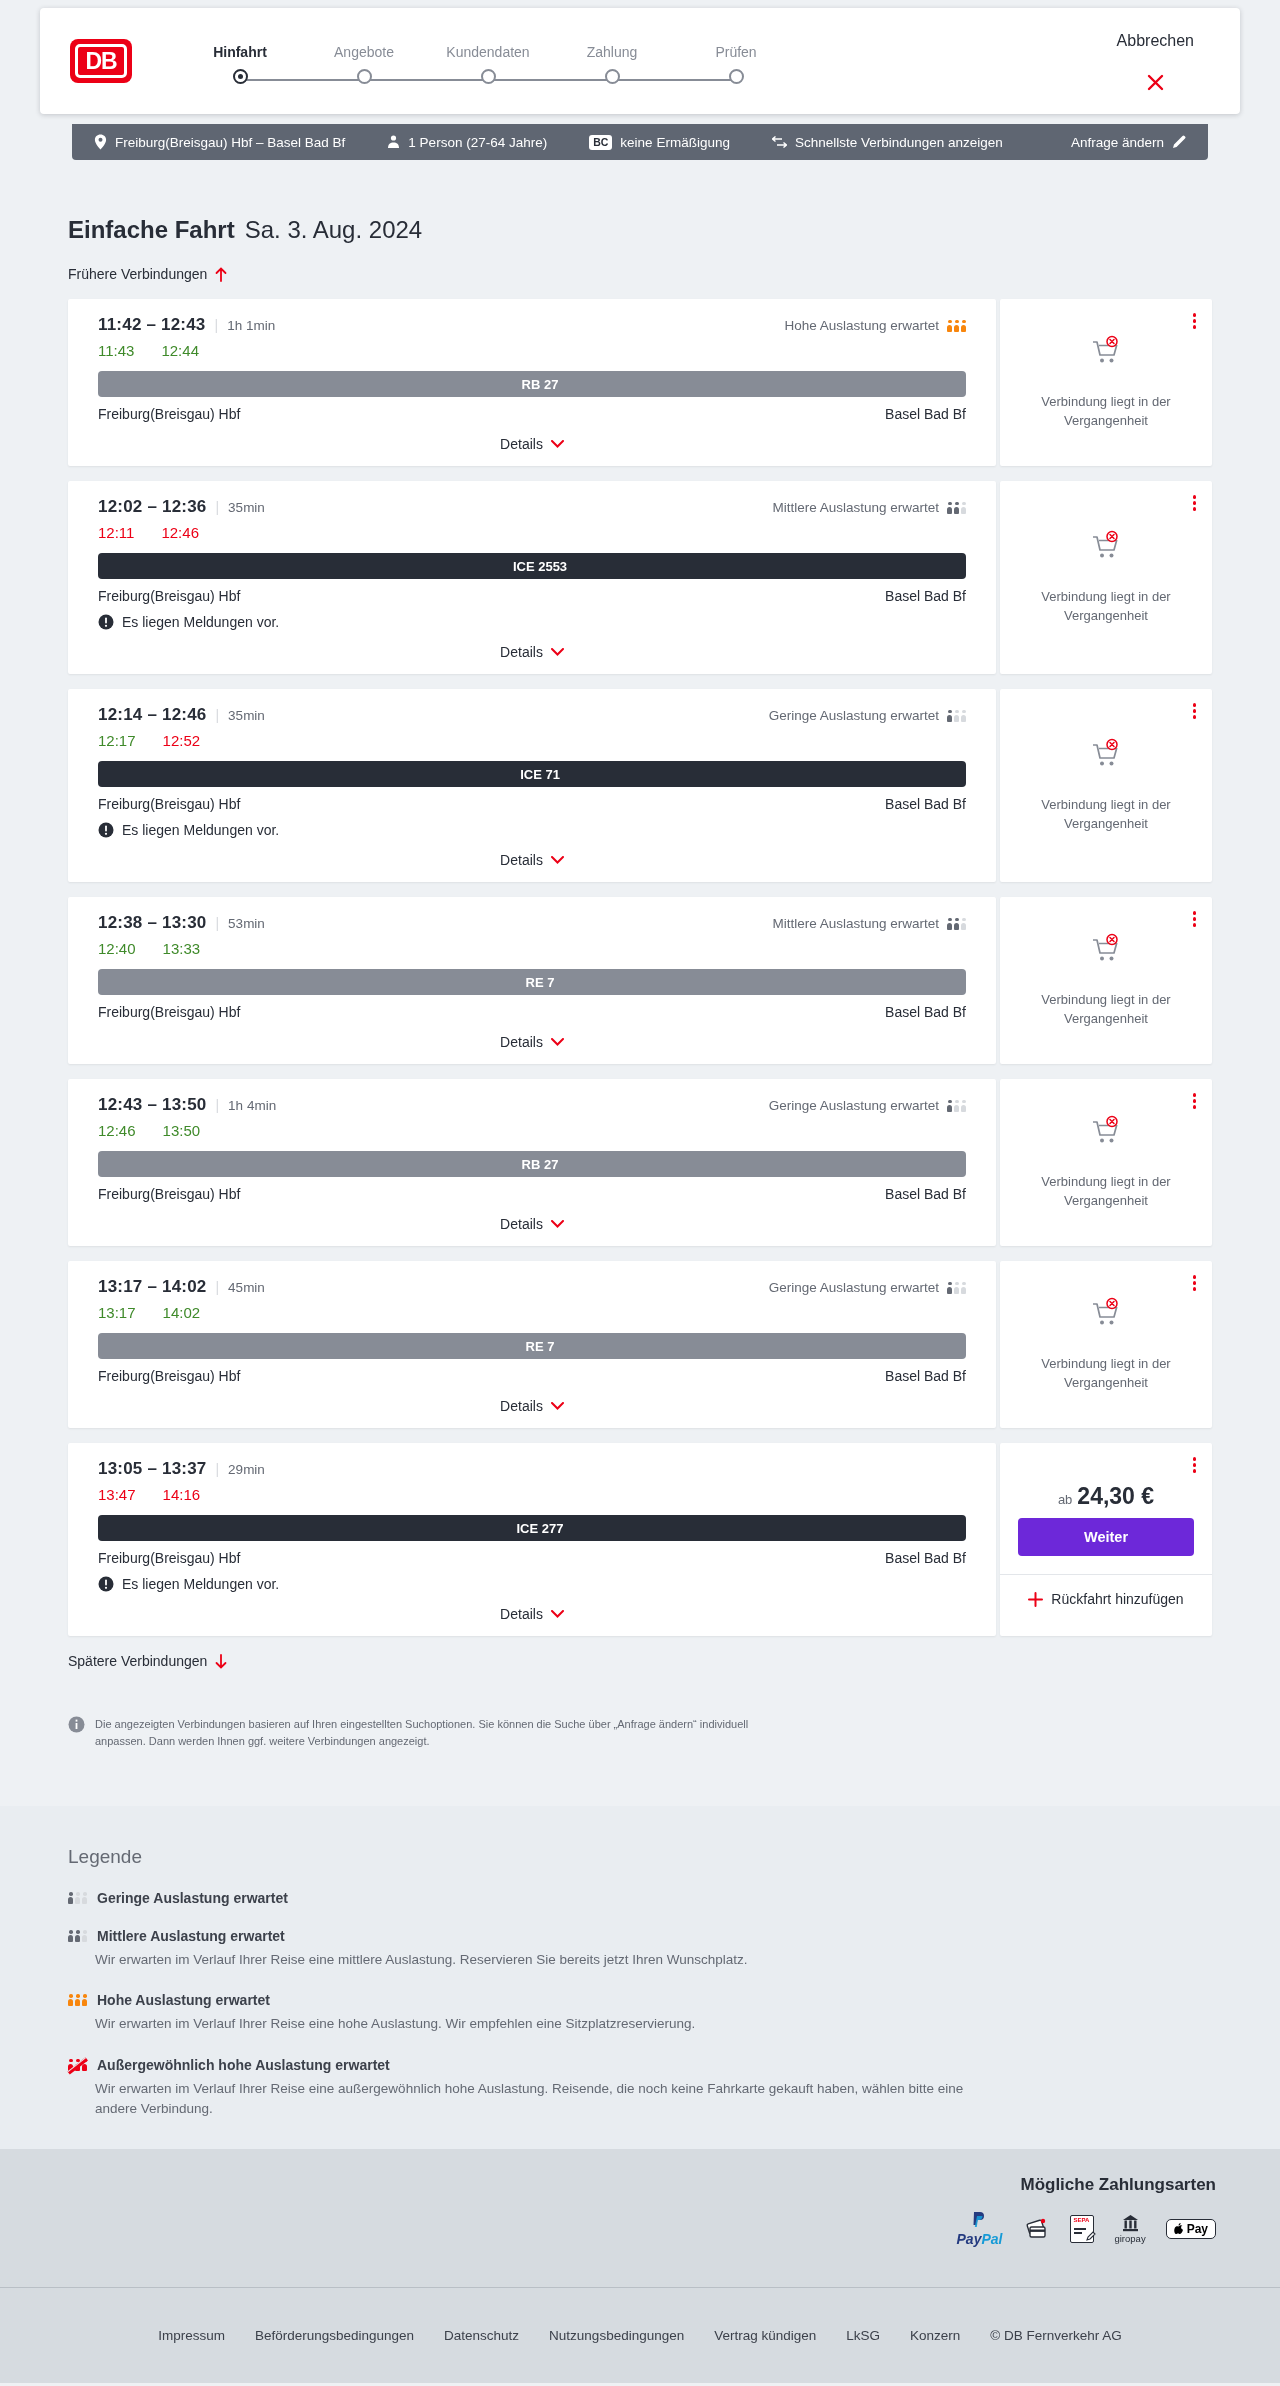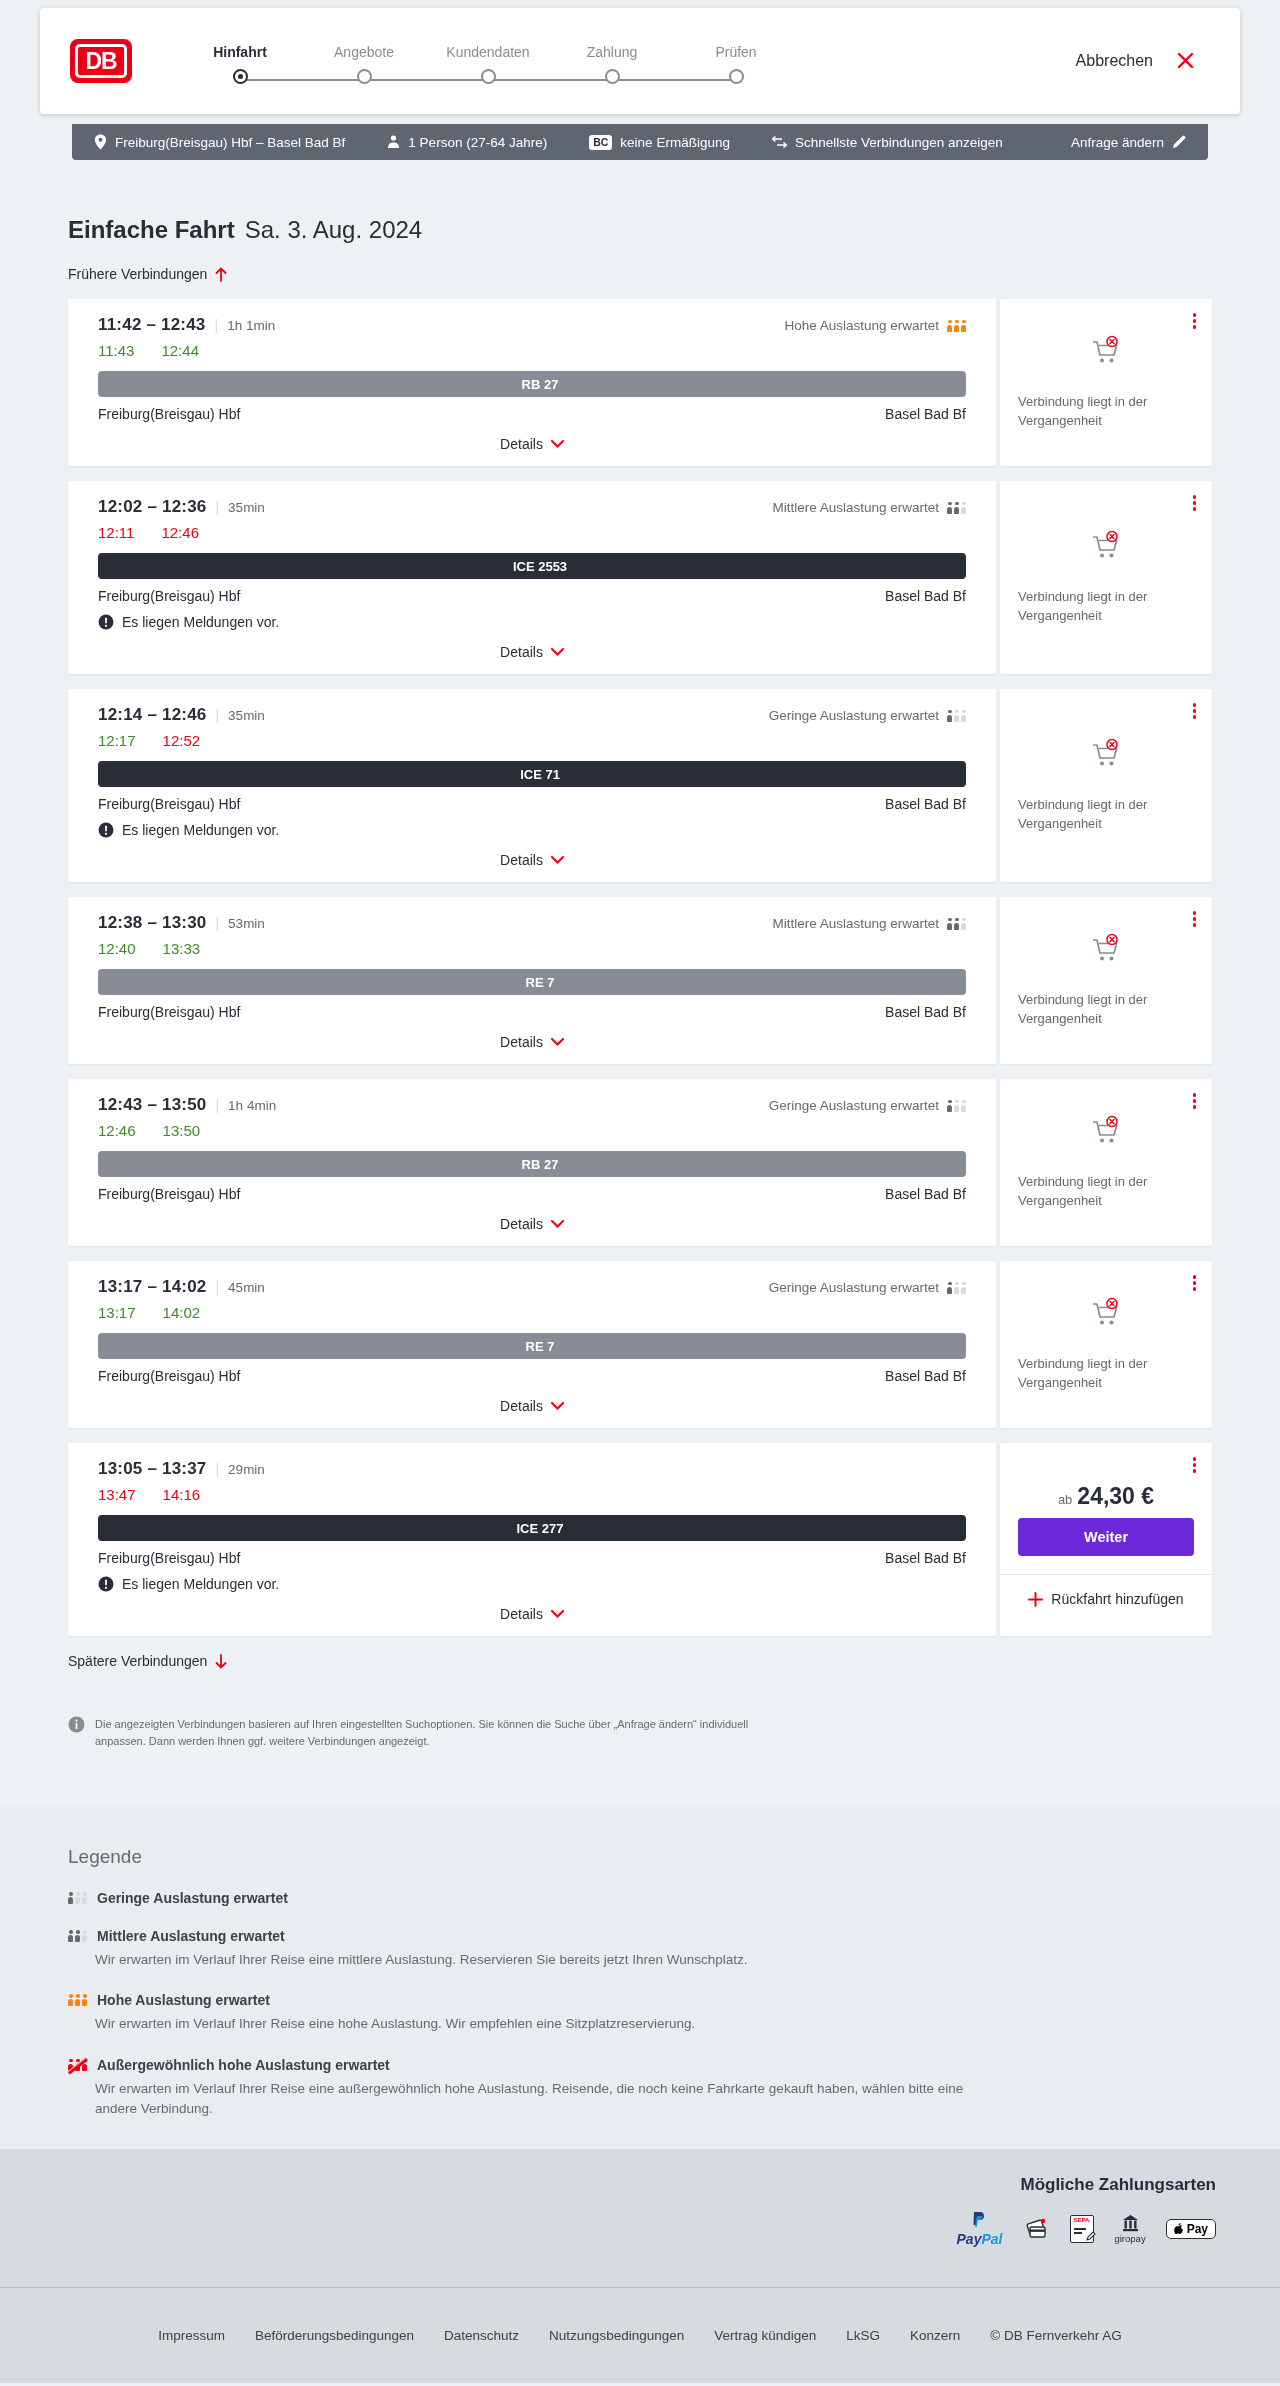--- a/index.html
+++ b/index.html
@@ -40,21 +40,21 @@
   .step-circle {
     width:15px; height:15px; border:2px solid #878c96; border-radius:50%;
     background:#fff; position:relative; z-index:1;
   }
   .step.active .step-label { color:#282d37; font-weight:bold; }
   .step.active .step-circle { border-color:#282d37; }
   .step.active .step-circle::after {
     content:""; position:absolute; left:3px; top:3px; width:5px; height:5px;
     border-radius:50%; background:#282d37;
   }
-  .cancel-btn { margin-left:auto; display:flex; align-items:flex-start; gap:24px; cursor:pointer; }
+  .cancel-btn { margin-left:auto; display:flex; align-items:center; gap:24px; cursor:pointer;flex-direction:column; }
   .cancel-label { font-size:16px; color:#282d37; }
 
   
   .summary-bar {
     margin:10px 72px 0 72px; height:36px;
     background:#5f6672; border-radius:0 0 4px 4px;
     display:flex; align-items:center; padding:0 22px;
     color:#fff; font-size:13.5px; position:relative; z-index:1;
   }
   .summary-item { display:flex; align-items:center; gap:8px; margin-right:42px; white-space:nowrap; }
@@ -123,21 +123,21 @@
 
   .card-side {
     width:212px; background:#fff; border-radius:2px;
     box-shadow:0 1px 2px rgba(40,45,55,.08);
     position:relative; display:flex; flex-direction:column;
   }
   .kebab { position:absolute; top:12px; right:14px; display:flex; flex-direction:column; gap:2.5px; cursor:pointer; padding:2px; }
   .kebab i { width:3.5px; height:3.5px; border-radius:50%; background:#ec0016; }
 
   .side-past { flex:1; display:flex; flex-direction:column; align-items:center; justify-content:center; padding:10px 18px; }
-  .side-caption { margin-top:27px; font-size:13px; color:#646973; text-align:left; line-height:1.45; }
+  .side-caption { margin-top:27px; font-size:13px; color:#646973; text-align:center; line-height:1.45; }
 
   .side-price { flex:1; display:flex; flex-direction:column; padding:40px 18px 20px 18px; }
   .price-line { display:flex; align-items:baseline; justify-content:center; gap:5px; }
   .ab { font-size:13px; color:#646973; }
   .price { font-size:23px; font-weight:bold; color:#282d37; }
   .weiter {
     margin-top:8px; height:38px; width:100%;
     background:#6d28d9; color:#fff; font-weight:bold; font-size:14.5px;
     border:none; border-radius:4px; cursor:pointer;
     font-family:"Liberation Sans", sans-serif;

